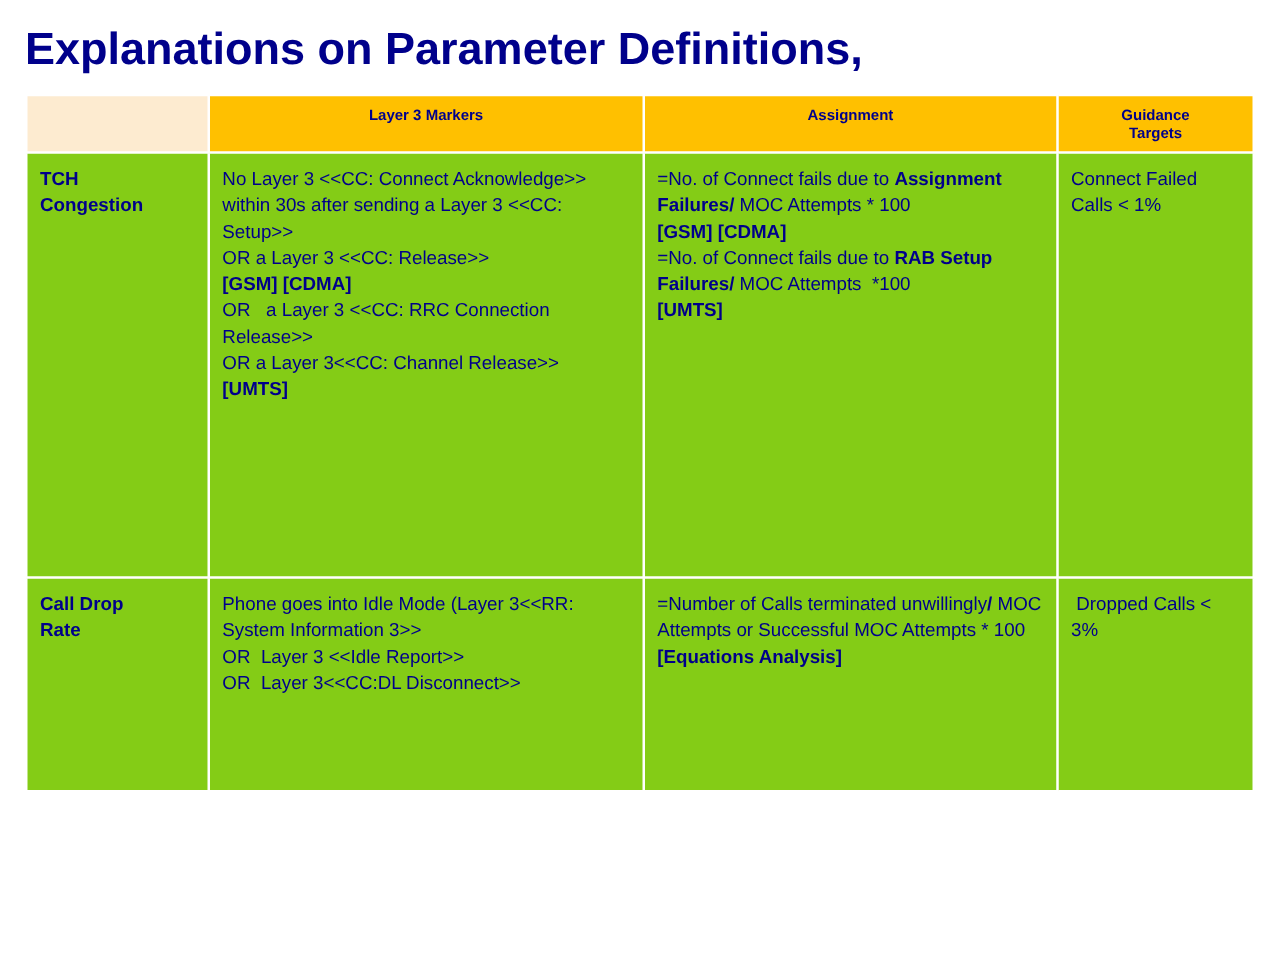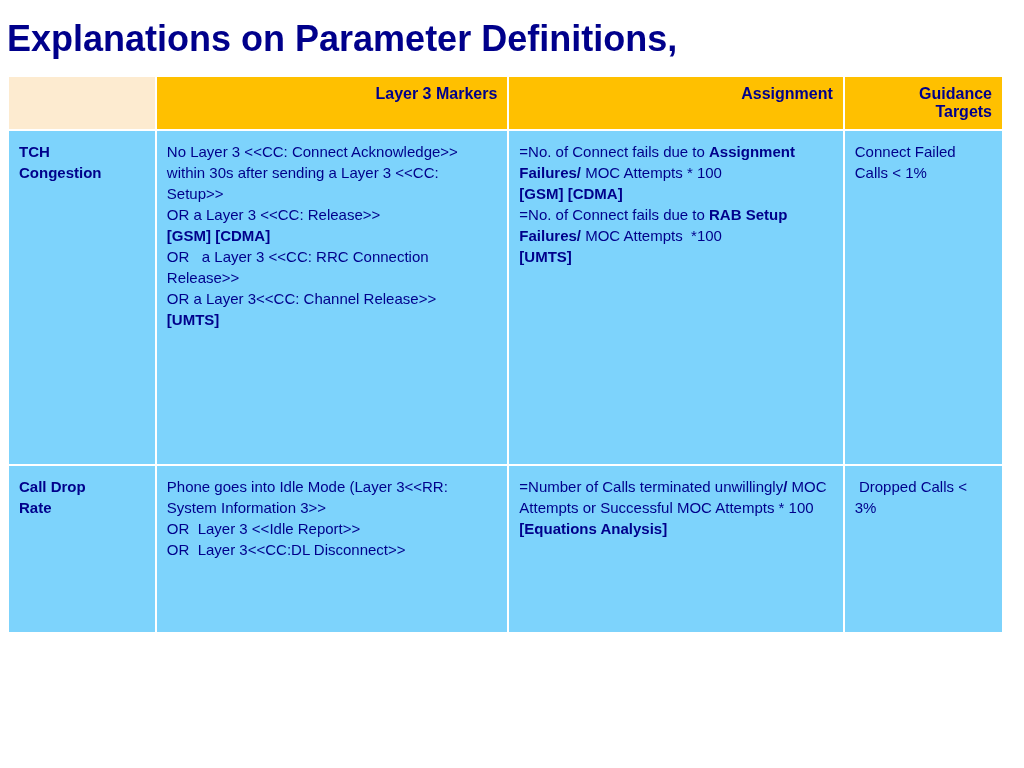--- a/index.html
+++ b/index.html
@@ -13,21 +13,21 @@
       height: 768px;
       background: #fff;
       font-family: Arial, sans-serif;
       overflow: hidden;
     }
 
     .page-container {
       width: 1024px;
       height: 644px;
       background: #fff;
-      padding: 18px 20px 10px 7px;
+      padding: 18px 20px 10px 20px;
       display: flex;
       flex-direction: column;
     }
 
     .page-title {
       color: #00008B;
       font-size: 36px;
       font-weight: bold;
       line-height: 1.15;
       margin-bottom: 16px;
@@ -36,29 +36,29 @@
     .main-table {
       width: 100%;
       border-collapse: collapse;
       flex: 1;
     }
 
     .main-table th {
       background-color: #FFC000;
       color: #00008B;
       font-weight: bold;
-      font-size: 16px;
+      font-size: 12px;
       padding: 8px 10px;
-      text-align: right;
+      text-align: center;
       border: 2px solid #fff;
       vertical-align: top;
     }
 
     .main-table td {
-      background-color: #7dd3fc;
+      background-color: #84cc16;
       color: #00008B;
       font-size: 15px;
       padding: 10px 10px;
       border: 2px solid #fff;
       vertical-align: top;
       line-height: 1.4;
     }
 
     .row-header {
       font-weight: bold;

